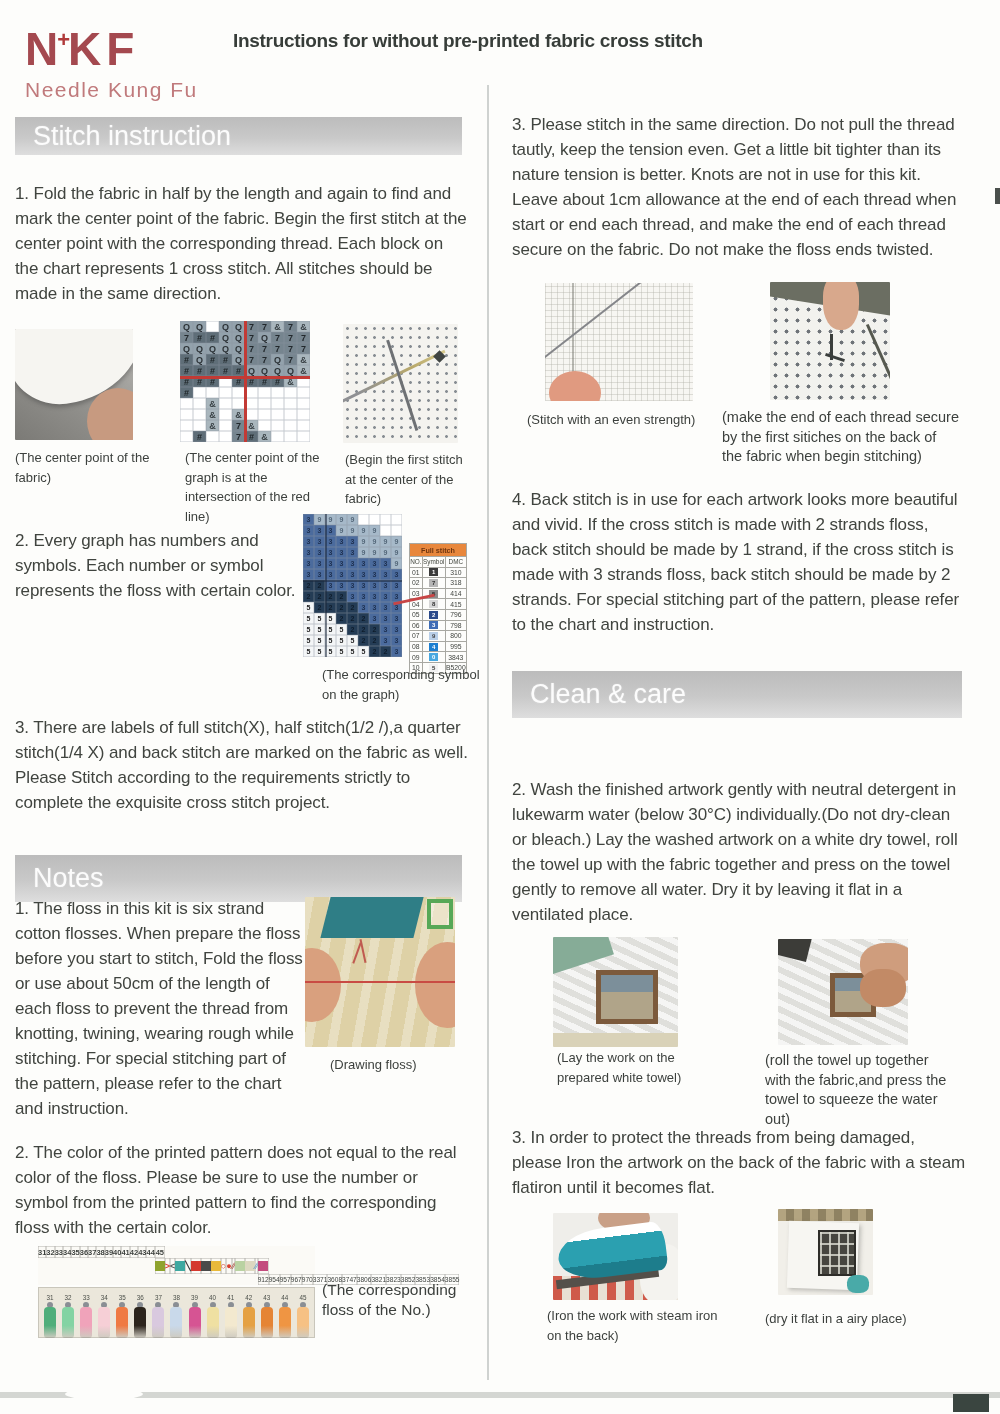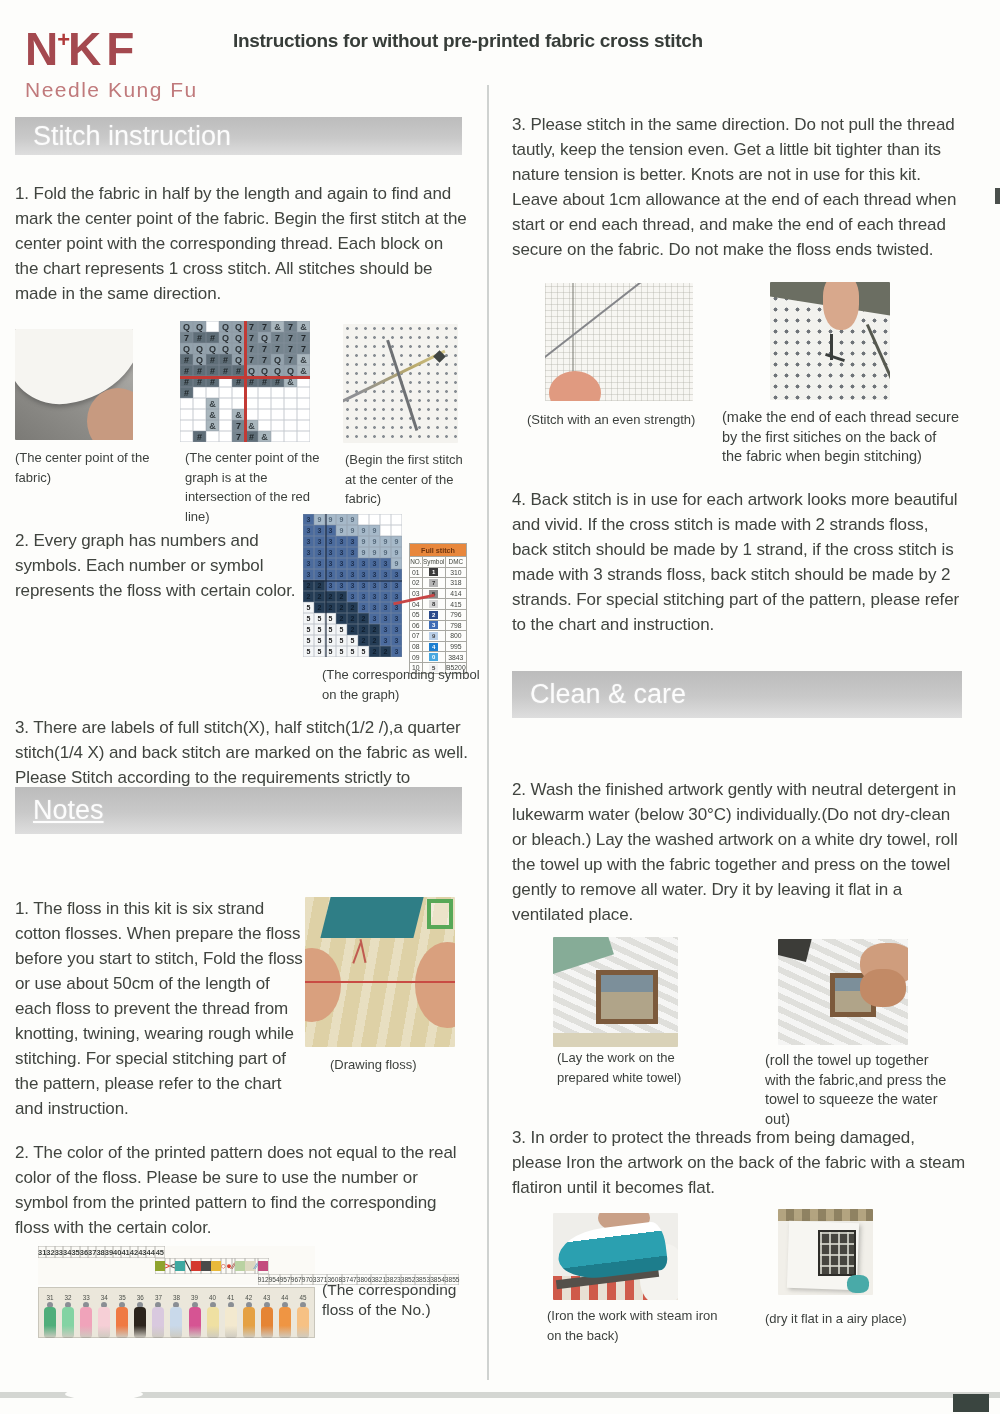--- a/index.html
+++ b/index.html
@@ -438,21 +438,21 @@
       <td>10</td>
       <td><span class="symbox" style="background:#f2f2f2;color:#333333">5</span></td>
       <td>B5200</td>
         </tr>
       </tbody>
     </table>
   <div class="abs cap" style="left:322px;top:665px;width:172px;">(The corresponding symbol on the graph)</div>
 
   <div class="abs para" style="left:15px;top:715px;width:458px;">3. There are labels of full stitch(X), half stitch(1/2 /),a quarter stitch(1/4 X) and back stitch are marked on the fabric as well. Please Stitch according to the requirements strictly to complete the exquisite cross stitch project.</div>
 
-  <div class="abs banner" style="left:15px;top:787px;width:447px;height:47px;text-decoration:underline;">Notes</div>
+  <div class="abs banner" style="left:15px;top:855px;width:447px;height:47px;">Notes</div>
 
   <div class="abs para" style="left:15px;top:896px;width:290px;">1. The floss in this kit is six strand cotton flosses. When prepare the floss before you start to stitch, Fold the floss or use about 50cm of the length of each floss to prevent the thread from knotting, twining, wearing rough while stitching. For special stitching part of the pattern, please refer to the chart and instruction.</div>
   <div class="photo ph-floss" style="left:305px;top:897px;width:150px;height:150px;">
     <div class="teal"></div>
     <div class="frame"></div>
     <div class="blob skinL"></div>
     <div class="blob skinR"></div>
     <div class="red"></div>
     <div class="str"></div>
     <div class="str2"></div>

